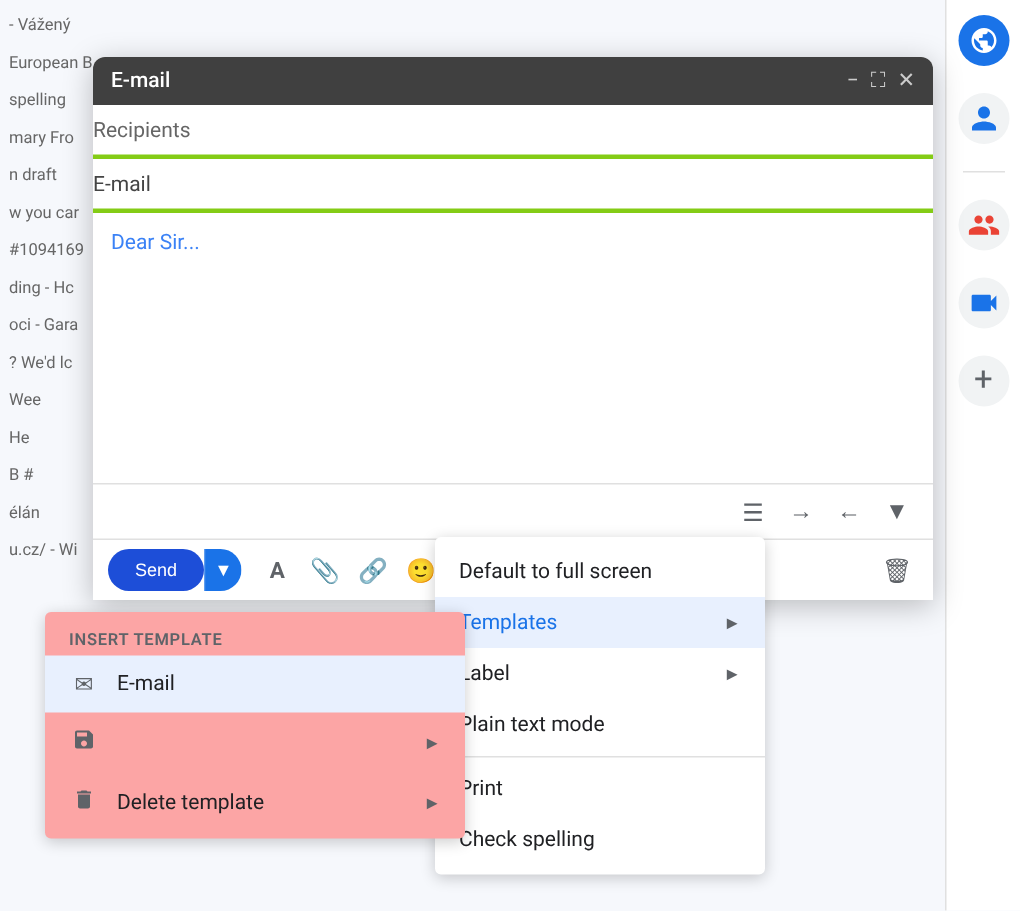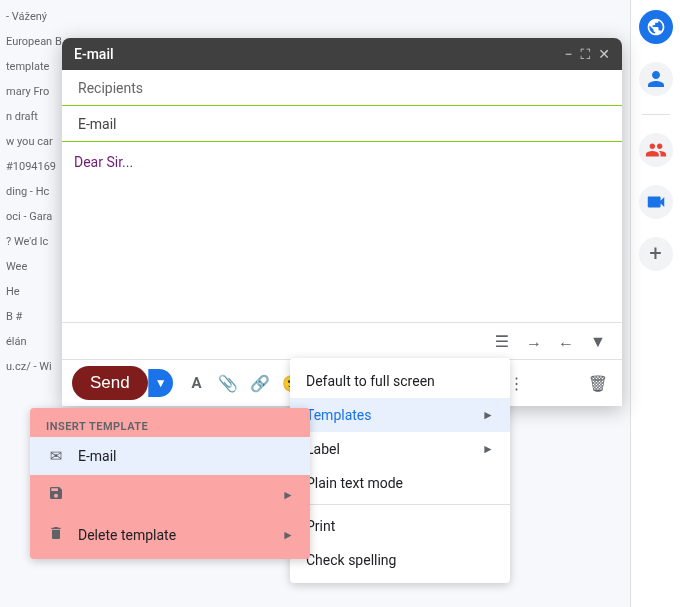--- a/index.html
+++ b/index.html
@@ -95,53 +95,53 @@
       font-size: 14px;
       cursor: pointer;
       line-height: 1;
     }
 
     .compose-body {
       background: #fff;
     }
 
     .compose-field {
-      padding: 8px 16px;
-      border-bottom: 1px solid #84cc16;
+      padding: 8px 0;
+      border-bottom: 3px solid #84cc16;
       font-size: 14px;
       color: #444;
       min-height: 36px;
       display: flex;
       align-items: center;
     }
 
     .compose-content {
       padding: 12px;
       font-size: 14px;
-      color: #701a75;
+      color: #3b82f6;
       min-height: 180px;
     }
 
     
     .compose-toolbar {
       padding: 6px 10px;
       border-top: 1px solid #e0e0e0;
       display: flex;
       align-items: center;
       gap: 4px;
       background: #fff;
     }
 
     .send-btn {
-      background: #7f1d1d;
+      background: #1d4ed8;
       color: #fff;
       border: none;
       border-radius: 20px;
       padding: 7px 18px;
-      font-size: 17px;
+      font-size: 12px;
       font-weight: 500;
       cursor: pointer;
       display: flex;
       align-items: center;
       gap: 2px;
     }
 
     .send-btn-arrow {
       background: #1a73e8;
       border: none;
@@ -276,21 +276,21 @@
       overflow: hidden;
     }
   </style>
 </head>
 <body>
 
 <div class="bg-area">
   <div class="bg-snippets">
     <div class="bg-snippet">- Vážený</div>
     <div class="bg-snippet">European B</div>
-    <div class="bg-snippet">template</div>
+    <div class="bg-snippet">spelling</div>
     <div class="bg-snippet">mary Fro</div>
     <div class="bg-snippet">n draft</div>
     <div class="bg-snippet">w you car</div>
     <div class="bg-snippet">#1094169</div>
     <div class="bg-snippet">ding - Hc</div>
     <div class="bg-snippet">oci - Gara</div>
     <div class="bg-snippet">? We'd lc</div>
     <div class="bg-snippet">Wee</div>
     <div class="bg-snippet">He</div>
     <div class="bg-snippet">B #</div>

